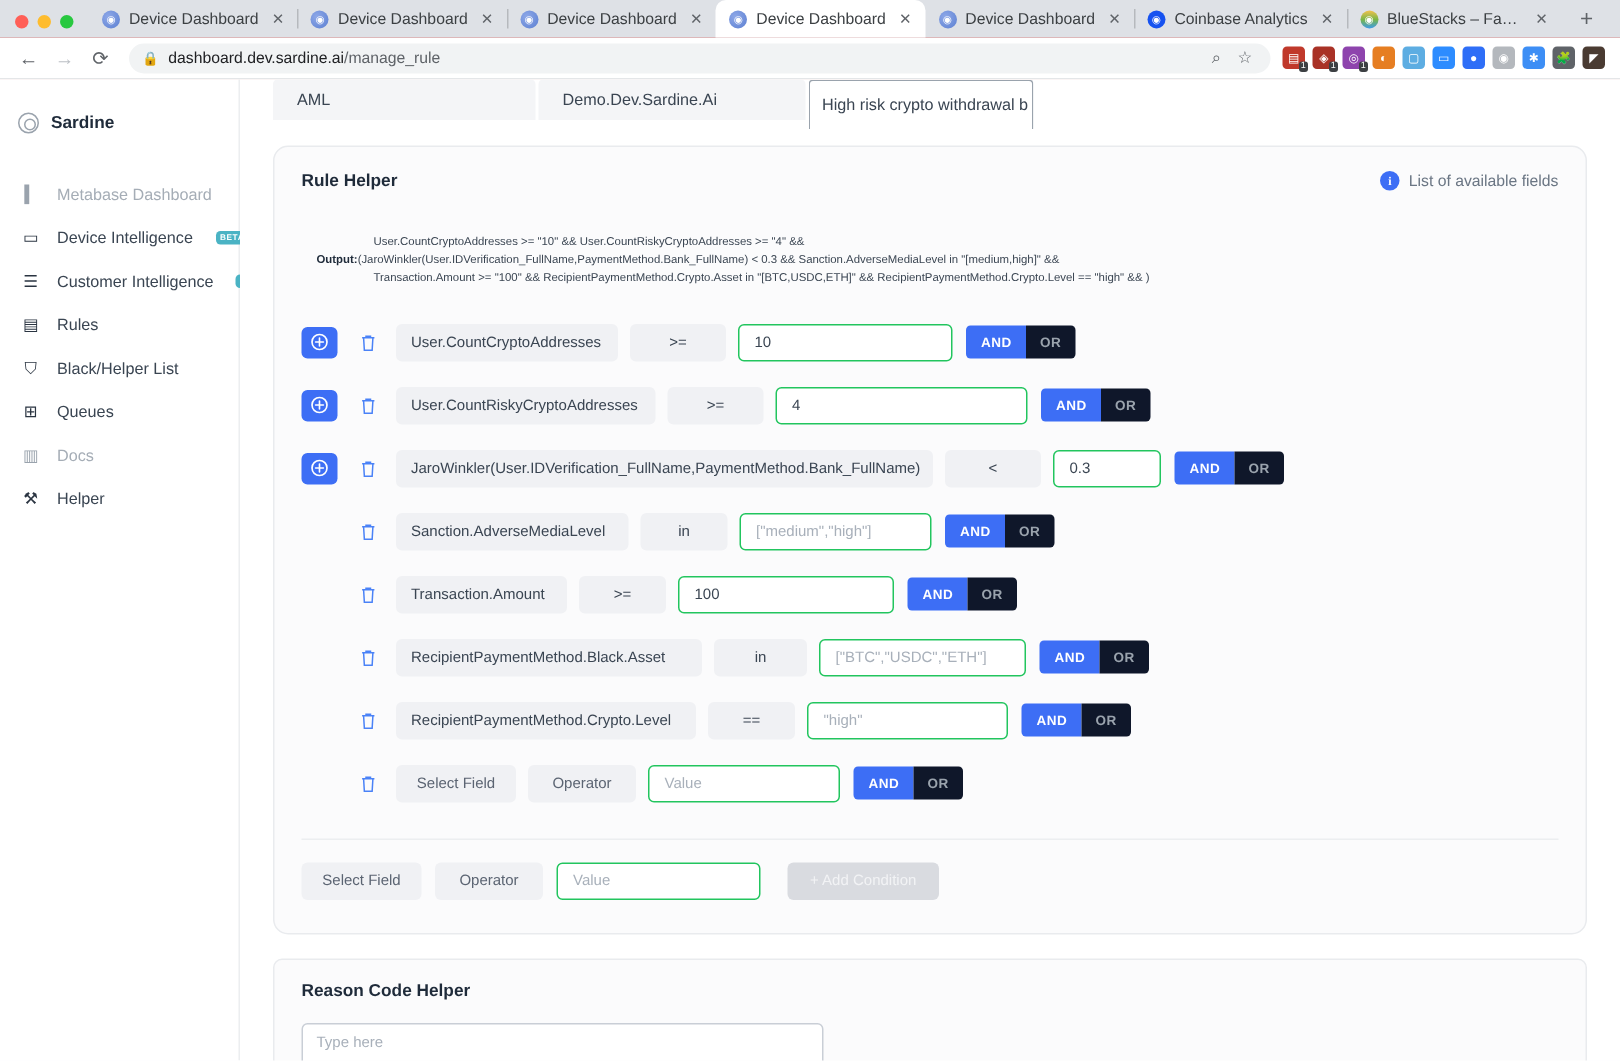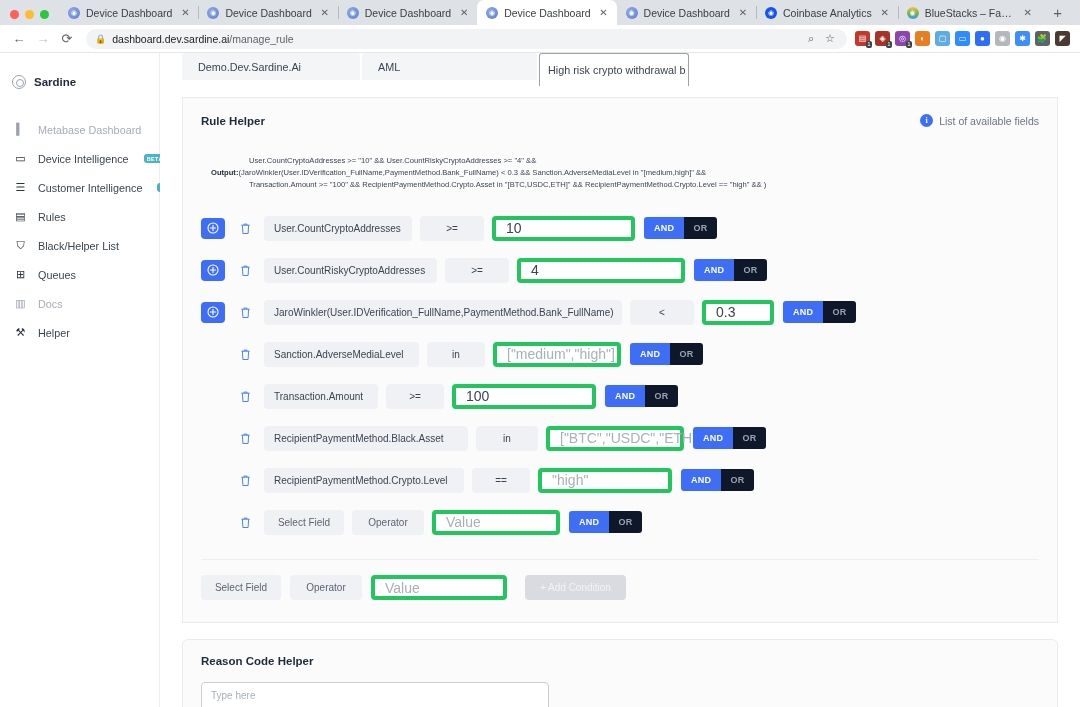--- a/index.html
+++ b/index.html
@@ -148,21 +148,21 @@
     border-radius: 3px 3px 0 0; white-space: nowrap; overflow: hidden;
   }
   .rtab.w1 { width: 175px; }
   .rtab.w2 { width: 178px; }
   .rtab.active {
     background: #ffffff; border: 1px solid #9aa3ad; border-bottom: none;
     width: 150px; padding: 16px 8px;
   }
 
   .card {
-    border: 1px solid #e9ebee; border-radius: 0;
+    border: 1px solid #e9ebee; border-radius: 10px;
     background: #fbfbfc; margin-top: 17px; padding: 16px 18px 22px 18px;
   }
   .card-head { display: flex; align-items: center; justify-content: space-between; }
   .card-title { font-size: 11.5px; font-weight: bold; color: #1f2b3a; }
   .avail {
     display: flex; align-items: center; gap: 6px;
     font-size: 10.5px; color: #6b7684;
   }
   .info-ico {
     width: 13px; height: 13px; border-radius: 50%; background: #3d6ef5;
@@ -195,23 +195,23 @@
   }
   .pill {
     background: #f0f1f4; border-radius: 4px; height: 25px;
     display: flex; align-items: center; padding: 0 10px;
     font-size: 10px; color: #3a4552; white-space: nowrap;
   }
   .pill.placeholder { color: #5b6472; }
   .field { margin-right: 8px; }
   .op { margin-right: 8px; justify-content: center; }
   .valbox {
-    border: 4px solid #22c55e; background: #ffffff; border-radius: 4px;
+    border: 1px solid #22c55e; background: #ffffff; border-radius: 4px;
     height: 25px; display: flex; align-items: center; padding: 0 10px;
-    font-size: 14px; color: #3a4552; margin-right: 9px; white-space: nowrap;
+    font-size: 10px; color: #3a4552; margin-right: 9px; white-space: nowrap;
   }
   .valbox.ph { color: #a8b0ba; }
   .andor { display: flex; align-items: center; }
   .andbtn {
     background: #3d6ef5; color: #ffffff; font-size: 9px; font-weight: bold;
     height: 22px; padding: 0 10px; border-radius: 3px 0 0 3px;
     display: flex; align-items: center; letter-spacing: .3px;
   }
   .orbtn {
     background: #0f172a; color: #9aa3ad; font-size: 9px; font-weight: bold;
@@ -388,25 +388,25 @@
         <div class="nav-item">
           <span class="nav-ico">⚒</span>
           <span class="nav-label">Helper</span>
         </div>
       </div>
   </div>
 
   <div class="content">
 
     <div class="rule-tabs" id="rtabs-host">
+        <div class="rtab w1">
+          <span>AML</span>
+        </div>
         <div class="rtab w2">
           <span>Demo.Dev.Sardine.Ai</span>
-        </div>
-        <div class="rtab w1">
-          <span>AML</span>
         </div>
         <div class="rtab active">
           <span>High risk crypto withdrawal b</span>
         </div>
       </div>
 
     <div class="card">
       <div class="card-head">
         <div class="card-title">Rule Helper</div>
         <div class="avail">

